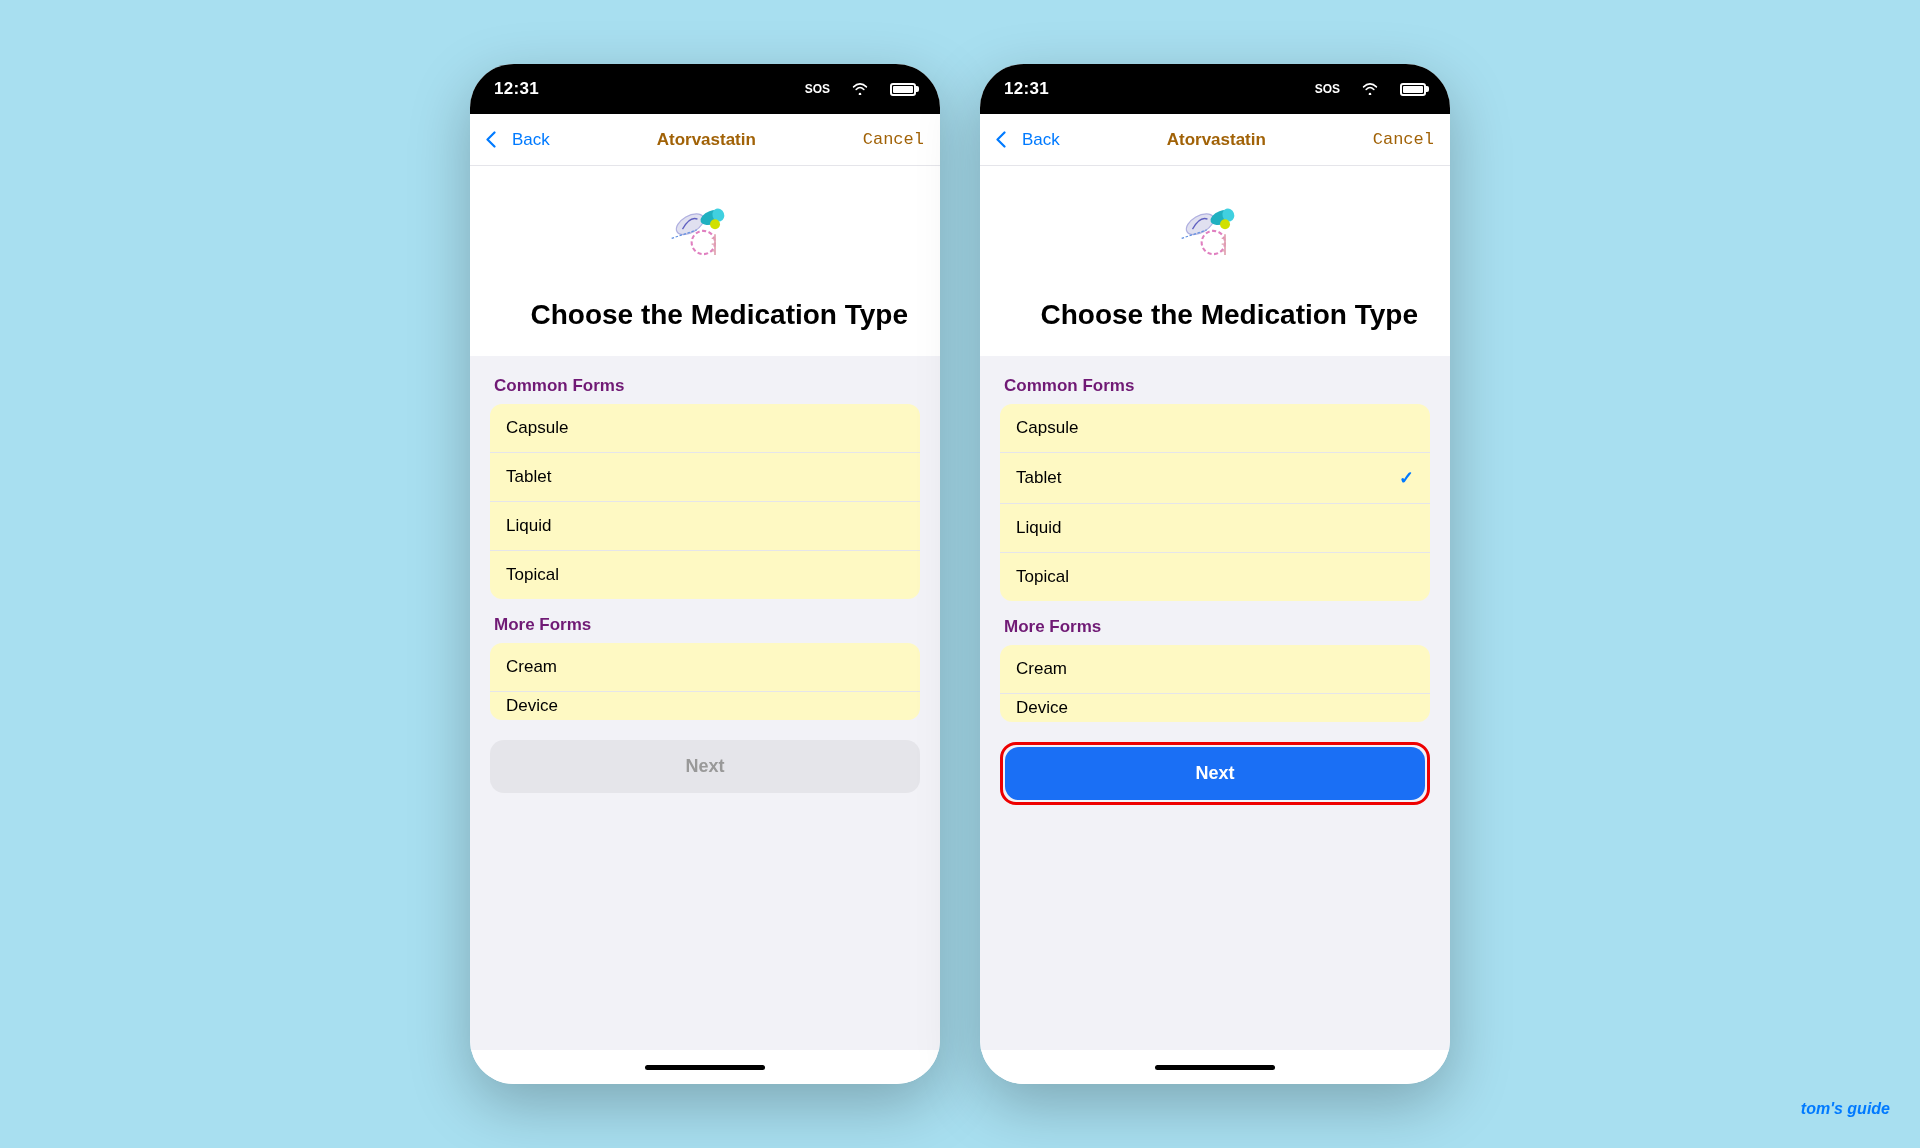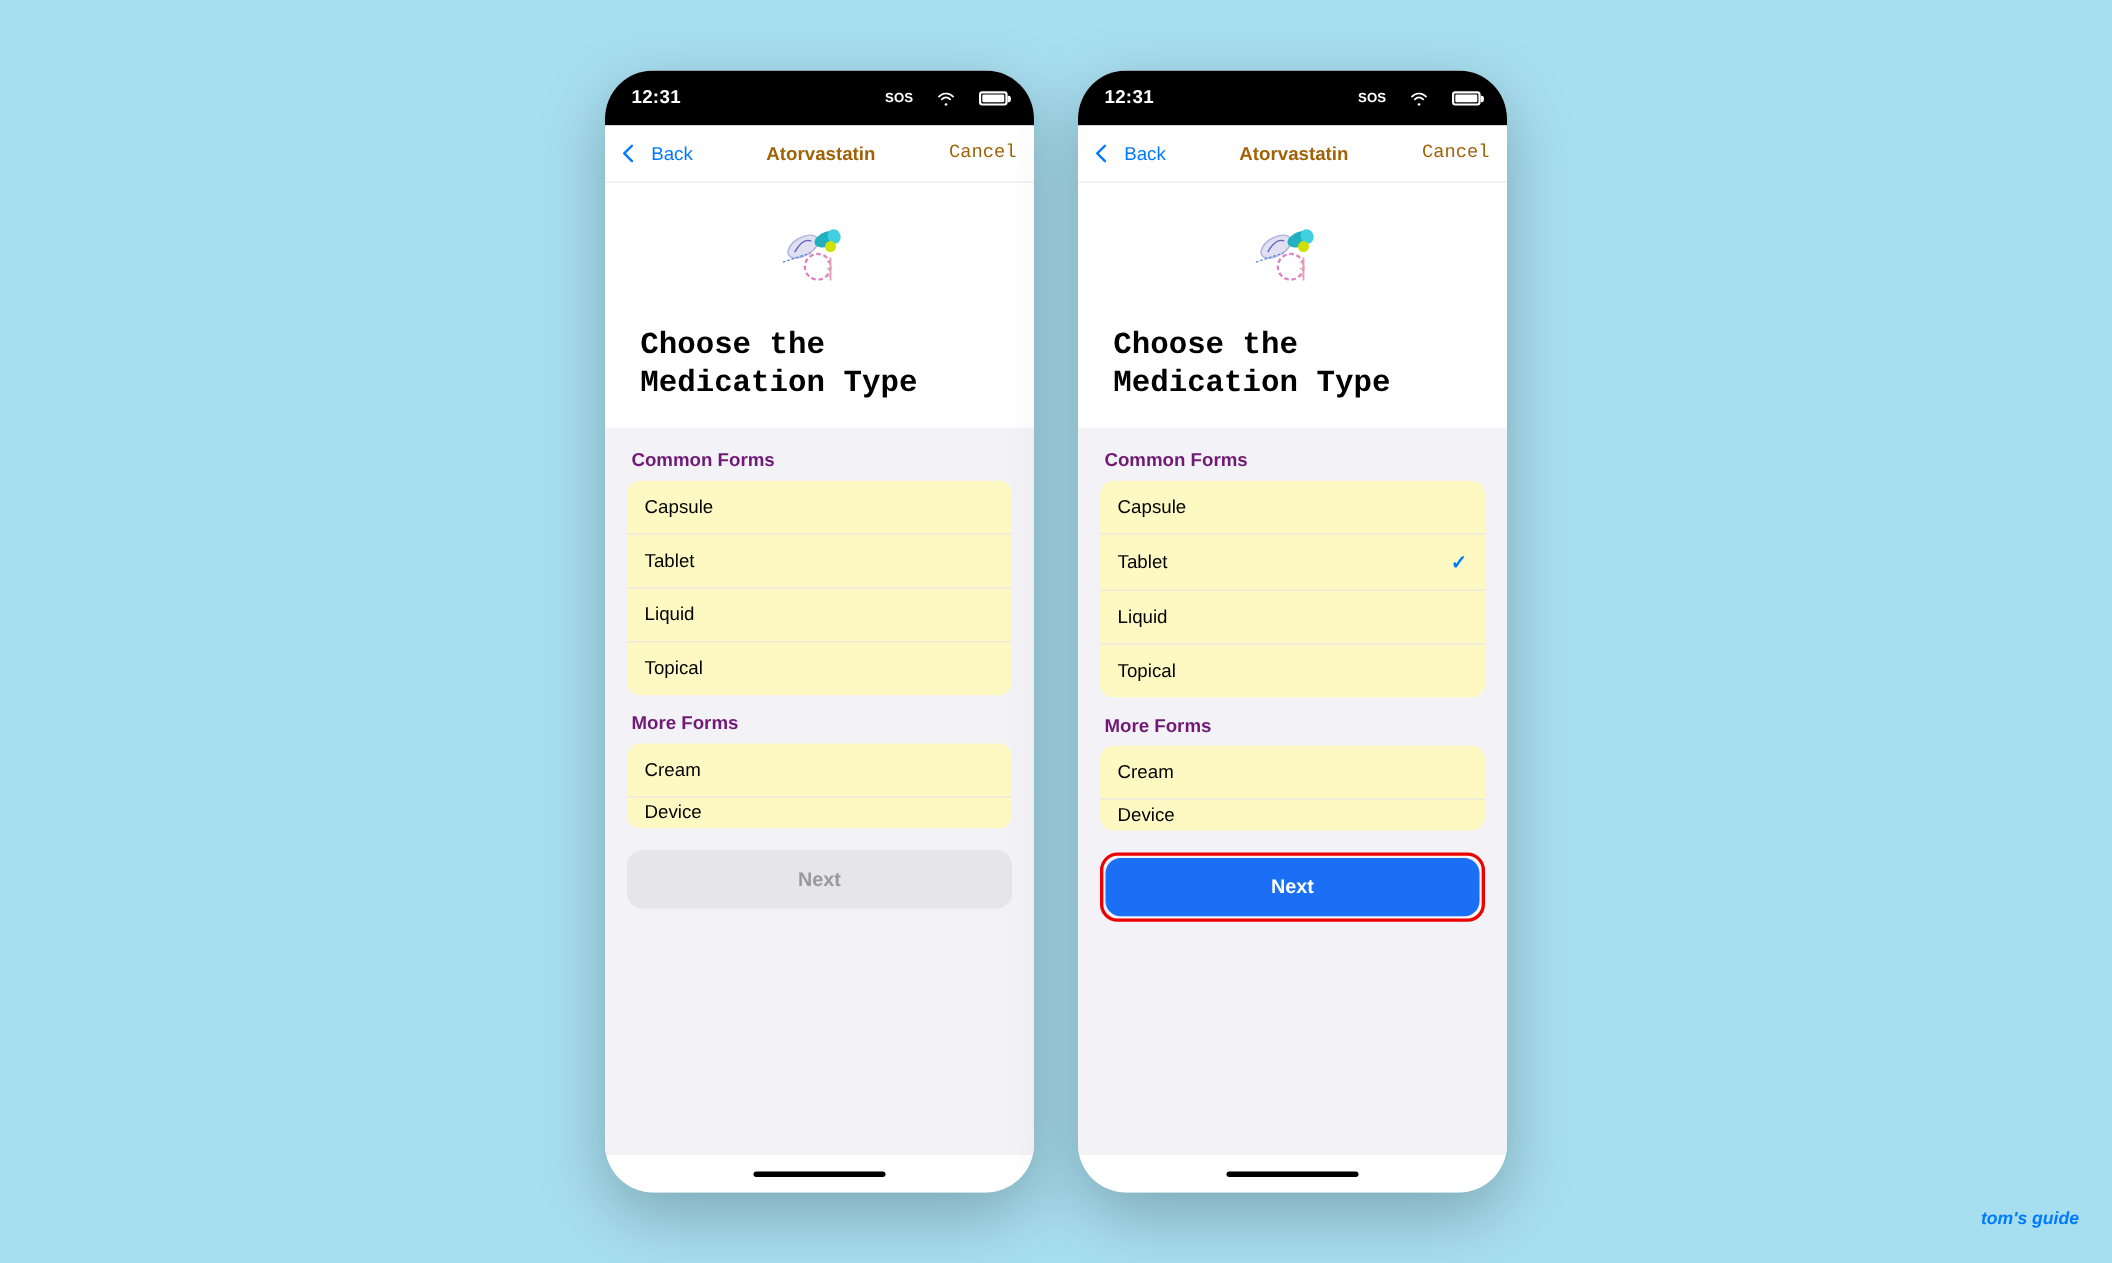--- a/index.html
+++ b/index.html
@@ -15,21 +15,21 @@
       gap: 40px;
     }
 
     .phone-wrapper {
       display: flex;
       gap: 40px;
       align-items: center;
     }
 
     .phone {
-      width: 390px;
+      width: 470px;
       height: 1020px;
       background: #fff;
       border-radius: 44px;
       overflow: hidden;
       box-shadow: 0 20px 60px rgba(0,0,0,0.25);
       display: flex;
       flex-direction: column;
       position: relative;
     }
 
@@ -46,21 +46,21 @@
 
     .status-bar .time {
       color: #fff;
       font-size: 17px;
       font-weight: 600;
       letter-spacing: 0.3px;
     }
 
     .status-bar .icons {
       display: flex;
-      align-items: flex-end;
+      align-items: center;
       gap: 22px;
     }
 
     .status-bar .sos-text {
       color: #fff;
       font-size: 12px;
       font-weight: 600;
     }
 
     .wifi-icon {
@@ -154,22 +154,21 @@
 
     .med-icon-svg {
       width: 100px;
       height: 80px;
     }
 
     
     .med-title-area {
       background: #fff;
       padding: 8px 32px 24px;
-      text-align: left;
-      font-family: Liberation Mono, monospace;
+      text-align: right;
     }
 
     .med-title {
       font-size: 28px;
       font-weight: 700;
       color: #000;
       line-height: 1.2;
     }
 
     

